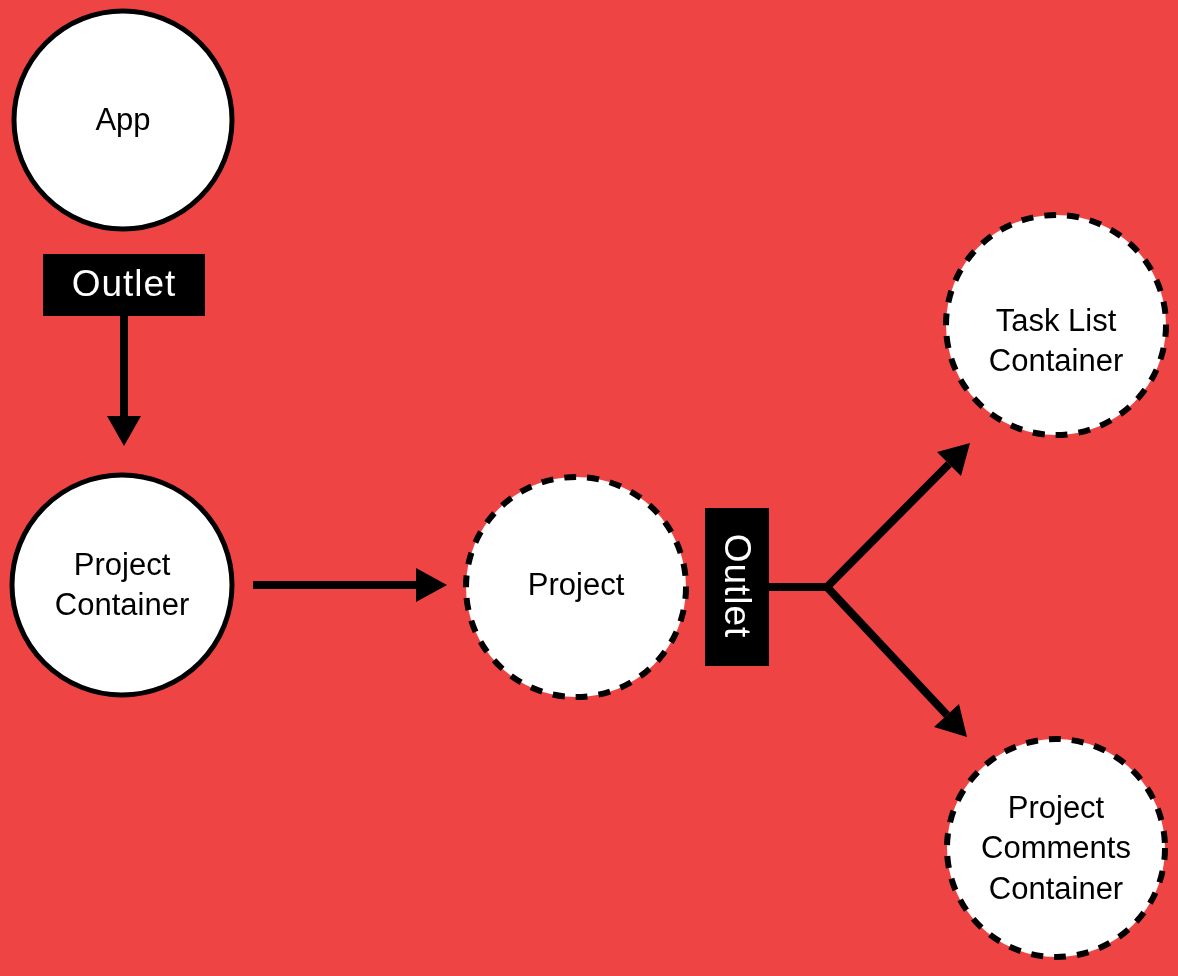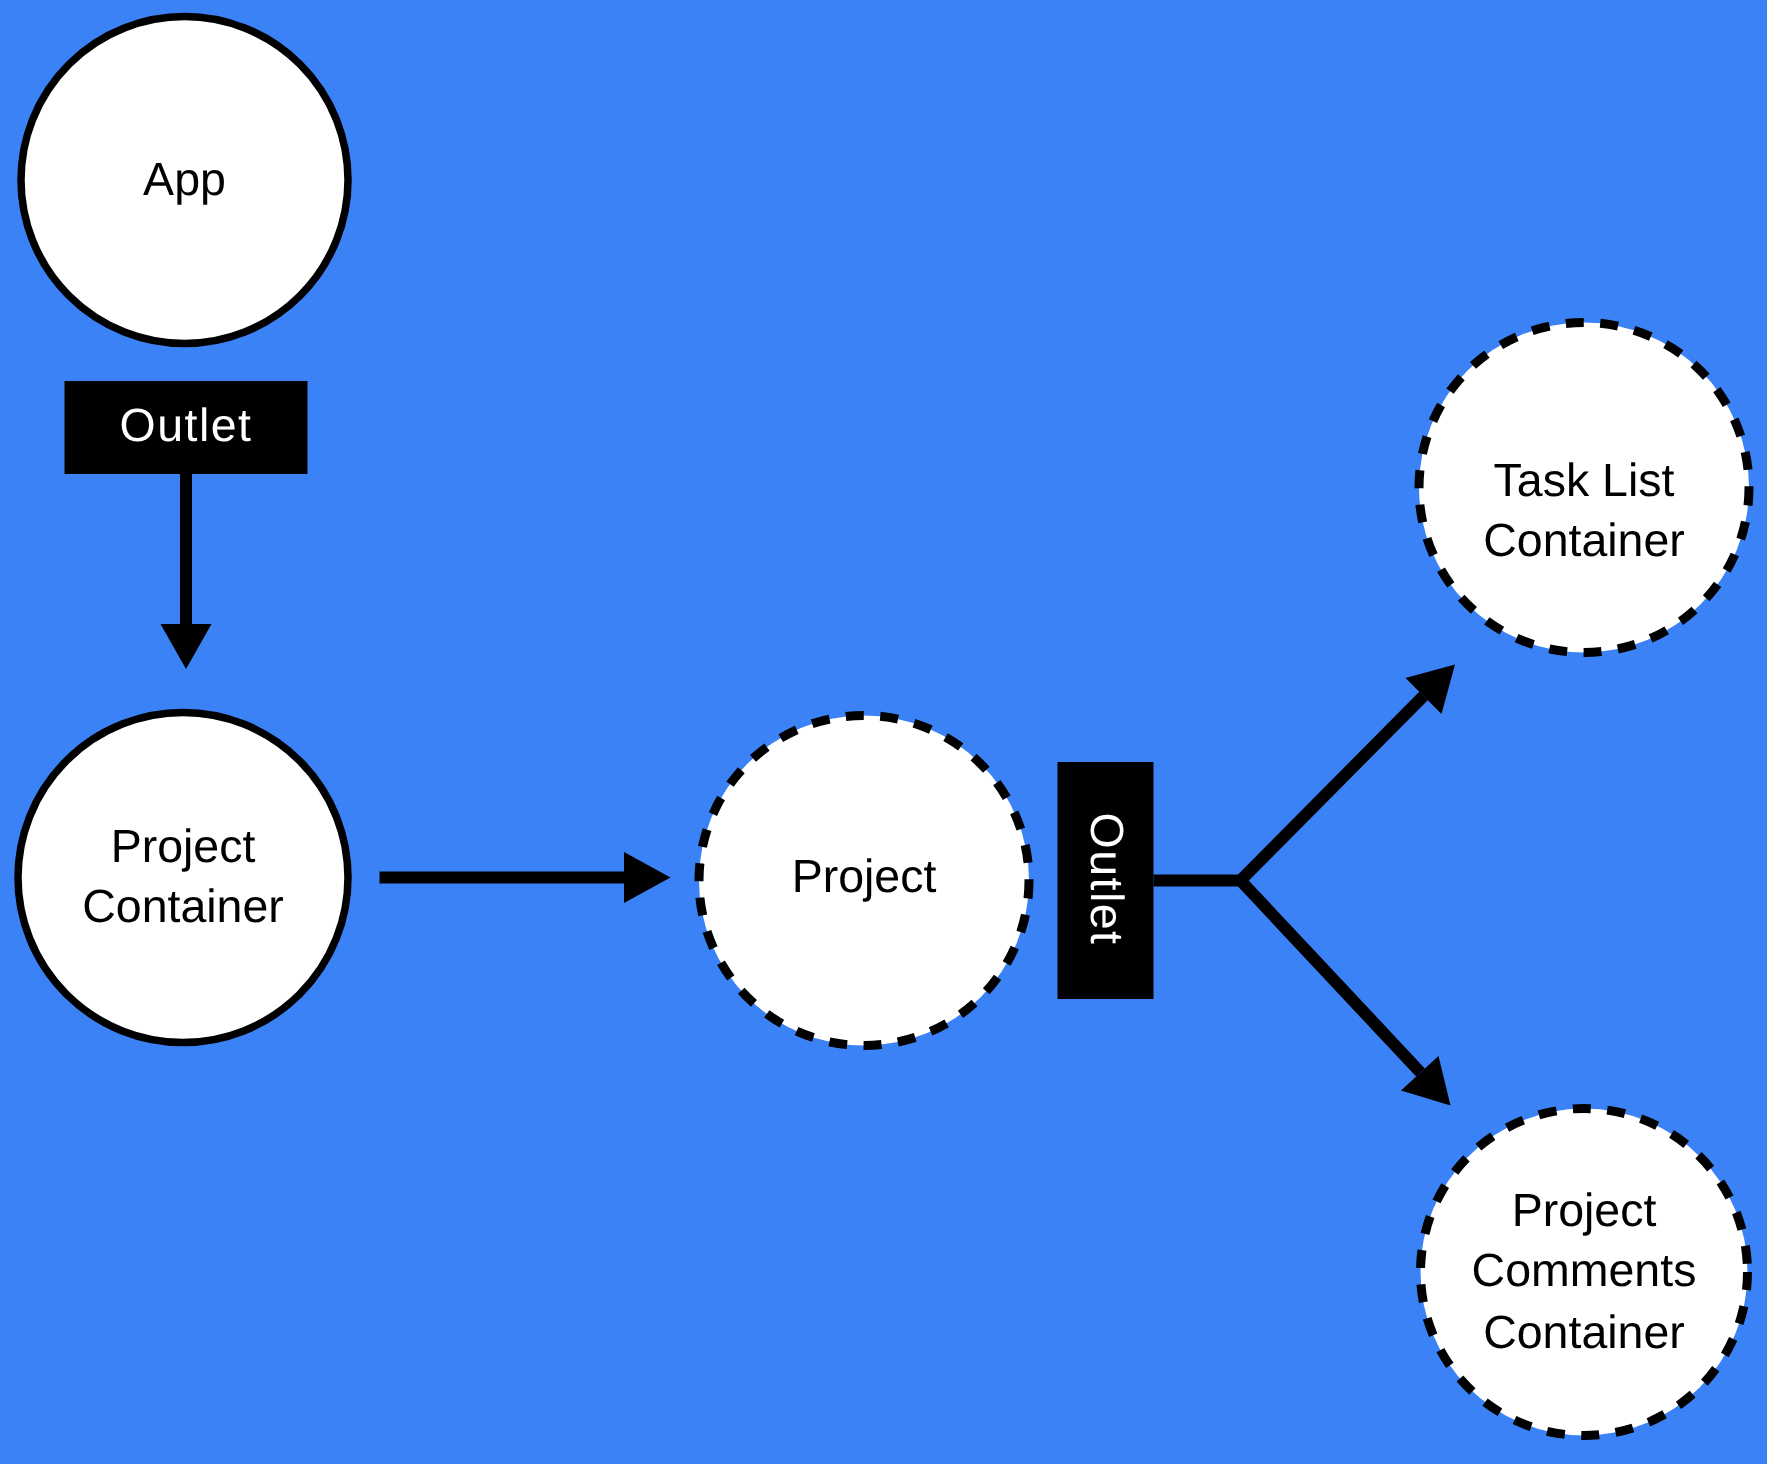--- a/index.html
+++ b/index.html
@@ -4,21 +4,21 @@
 <style>
   html, body {
     margin: 0;
     padding: 0;
     background: #ffffff;
   }
   .canvas {
     position: relative;
     width: 1178px;
     height: 976px;
-    background: #3b82f6;
+    background: #ef4444;
     font-family: "Liberation Sans", sans-serif;
     overflow: hidden;
   }
   svg.shapes {
     position: absolute;
     left: 0;
     top: 0;
   }
   .solid-circle {
     fill: #ffffff;
@@ -49,21 +49,21 @@
     text-align: center;
     color: #000000;
     font-size: 31px;
     line-height: 1.3;
     white-space: pre-line;
   }
   .outlet-label {
     position: absolute;
     transform: translate(-50%, -50%);
     color: #ffffff;
-    font-size: 31px;
+    font-size: 37px;
     letter-spacing: 1px;
     white-space: nowrap;
   }
   .outlet-label.vertical {
     writing-mode: vertical-rl;
     text-orientation: mixed;
   }
   .label-app            { left: 123px;  top: 120px; }
   .label-project-container { left: 122px; top: 585px; }
   .label-project        { left: 576px;  top: 585px; }

